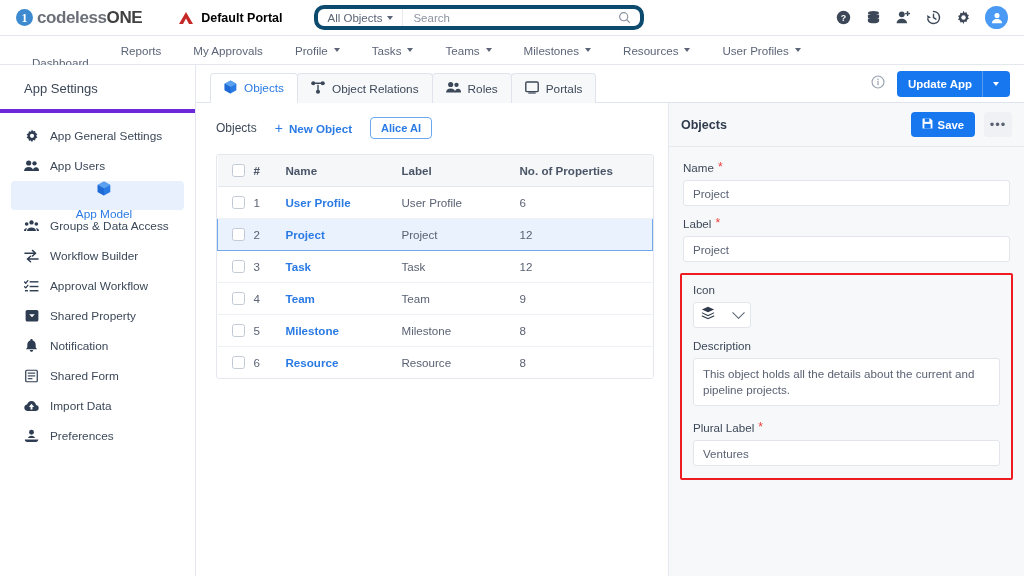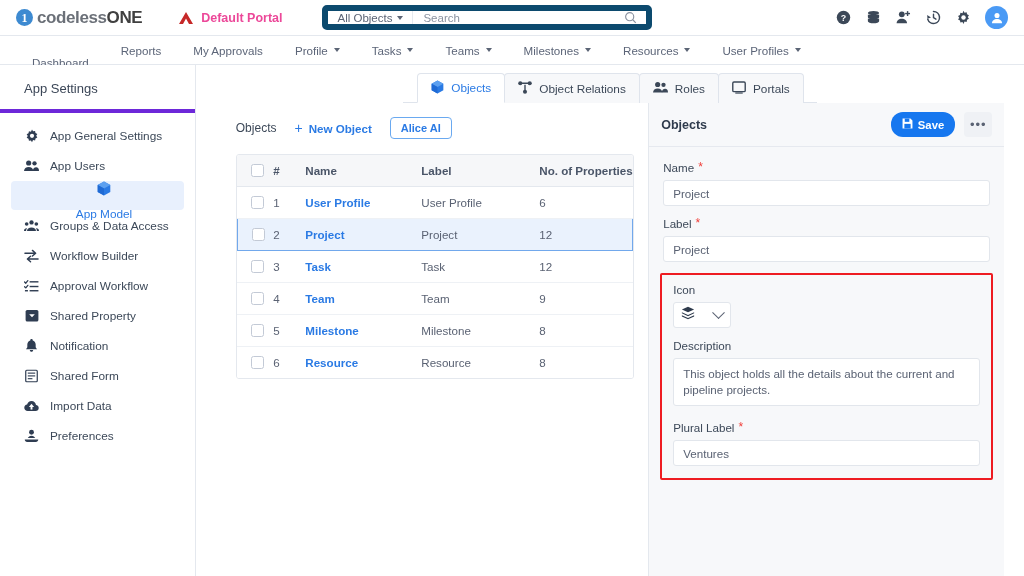--- a/index.html
+++ b/index.html
@@ -25,25 +25,25 @@
     background: #3d8ad1; color: #fff; font-size: 12px; font-weight: bold;
     display: flex; align-items: center; justify-content: center;
     line-height: 1; font-family: "Liberation Serif", serif;
   }
   .logo-text { font-size: 17px; font-weight: bold; letter-spacing: -0.4px; }
   .logo-a { color: #6b7078; }
   .logo-b { color: #404040; }
 
   .portal { display: flex; align-items: center; gap: 7px; margin-left: 36px; }
   .portal-mark { width: 16px; height: 14px; }
-  .portal-name { font-size: 12.5px; font-weight: bold; color: #ec4899; }
+  .portal-name { font-size: 12.5px; font-weight: bold; color: #000000; }
 
   .searchwrap {
-    margin-left: 40px; display: flex; align-items: center;
-    width: 330px; height: 25px; border: 6px solid #0c4a6e; border-radius: 5px;
+    margin-left: 32px; display: flex; align-items: center;
+    width: 330px; height: 25px; border: 4px solid #0c4a6e; border-radius: 10px;
     background: #fff;
   }
   .scope {
     display: flex; align-items: center; gap: 5px; padding: 0 9px;
     font-size: 11.5px; color: #5b6475; border-right: 1px solid #e6eaf0;
     height: 100%;
   }
   .caret-sm {
     width: 0; height: 0; border-left: 3.5px solid transparent;
     border-right: 3.5px solid transparent; border-top: 4.5px solid #5b6475;
@@ -90,21 +90,21 @@
   .side-item {
     display: flex; align-items: center; gap: 11px; height: 29px;
     margin: 0 11px; padding-left: 13px; border-radius: 4px;
     font-size: 11.8px; color: #3c4858; margin-bottom: 1px;
   }
   .side-item .si-ico { width: 15px; display: flex; align-items: center; justify-content: center; color: #2f3d52; }
   .side-item.active { background: #e8f0fd; color: #2a7ae4; flex-direction: column; }
   .side-item.active .si-ico { color: #2a7ae4; }
 
   
-  .main { flex: 1; display: flex; flex-direction: column; min-width: 0; background: #fff; align-items: center; }
+  .main { flex: 1; display: flex; flex-direction: column; min-width: 0; background: #fff; }
 
   .tabsrow {
     display: flex; align-items: flex-end; height: 38px; flex: 0 0 38px;
     padding: 0 14px 0 14px; border-bottom: 1px solid #dfe4ec; background: #fff;
   }
   .tab {
     display: flex; align-items: center; gap: 7px; height: 30px;
     padding: 0 13px; font-size: 11.8px; color: #3c4858;
     border: 1px solid #dfe4ec; border-bottom: none;
     border-radius: 4px 4px 0 0; background: #f7f8fa;
@@ -170,21 +170,21 @@
     border-left: 1px solid #e4e8ee; display: flex; flex-direction: column;
   }
   .rp-head {
     display: flex; align-items: center; height: 44px; flex: 0 0 44px;
     padding: 0 12px 0 12px; border-bottom: 1px solid #e6e9ef; background: #f7f8fa;
   }
   .rp-title { font-size: 12.5px; font-weight: bold; color: #2f3b4d; }
   .rp-actions { margin-left: auto; display: flex; align-items: center; gap: 9px; }
   .btn-save {
     display: flex; align-items: center; gap: 5px; background: #1677ef; color: #fff;
-    height: 25px; border-radius: 12px; padding: 0 11px; font-size: 11.3px; font-weight: bold;
+    height: 25px; border-radius: 4px; padding: 0 11px; font-size: 11.3px; font-weight: bold;
   }
   .btn-dots {
     width: 28px; height: 25px; border-radius: 4px; background: #eff1f5;
     display: flex; align-items: center; justify-content: center;
     color: #5a6273; font-size: 13px; letter-spacing: 1px; line-height: 0;
   }
   .rp-body { padding: 14px 14px 0 14px; }
   .field { margin-bottom: 11px; }
   .flabel { font-size: 11.6px; color: #3c4858; margin-bottom: 6px; display: flex; gap: 4px; }
   .req { color: #f0403a; font-size: 12px; line-height: 1; }
@@ -492,20 +492,32 @@
           <span>Roles</span>
         </div>
         <div class="tab">
           <span><svg width="14" height="13" viewBox="0 0 15 14">
                 <rect x="0.8" y="1" width="13.4" height="10.4" rx="1.3" fill="none" stroke="#3c4858" stroke-width="1.5"></rect>
                 <rect x="3.5" y="12.3" width="8" height="1.3" fill="#3c4858"></rect>
               </svg></span>
           <span>Portals</span>
         </div>
 
+        <div class="tabs-right">
+          <span class="info-ico"><svg width="14" height="14" viewBox="0 0 16 16">
+                <circle cx="8" cy="8" r="6.8" fill="none" stroke="#9aa3b2" stroke-width="1.3"></circle>
+                <rect x="7.3" y="6.6" width="1.4" height="5" fill="#9aa3b2"></rect>
+                <rect x="7.3" y="4" width="1.4" height="1.6" fill="#9aa3b2"></rect>
+              </svg></span>
+          <div class="btn-update">
+            <span>Update App</span>
+            <span class="divider"></span>
+            <span class="caret-w"></span>
+          </div>
+        </div>
       </div>
 
       <div class="split">
 
         <div class="left-pane">
           <div class="crumbrow">
             <span class="crumb">Objects</span>
             <span class="newobj">
               <span class="plus">+</span>
               <span>New Object</span>

